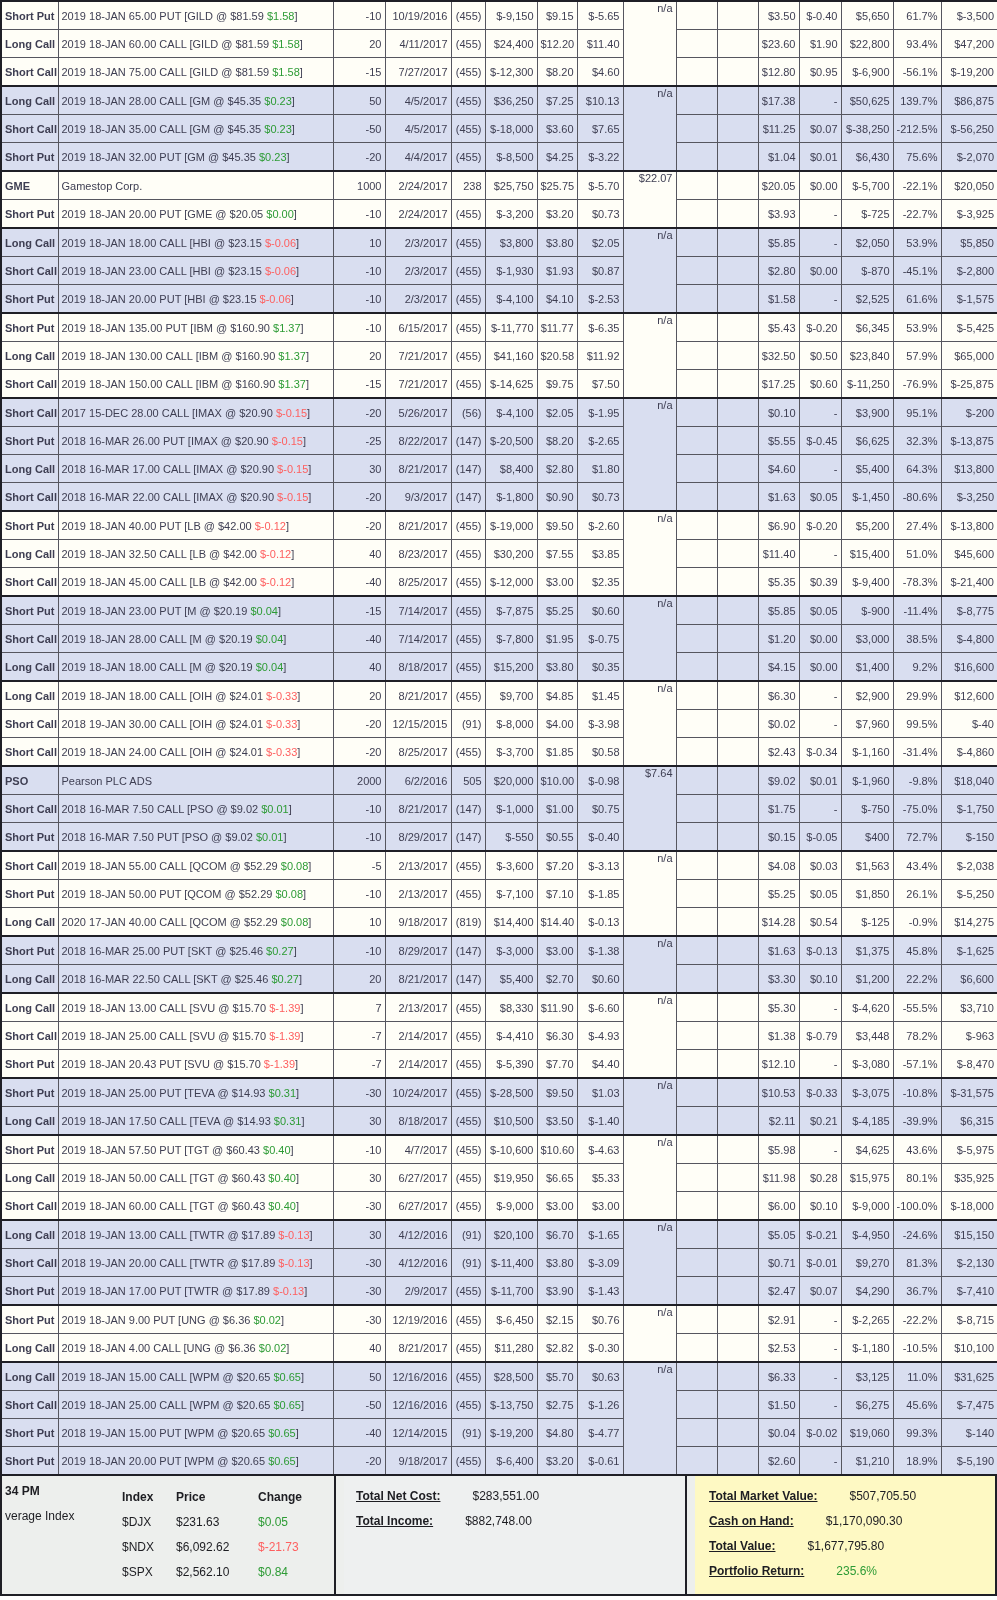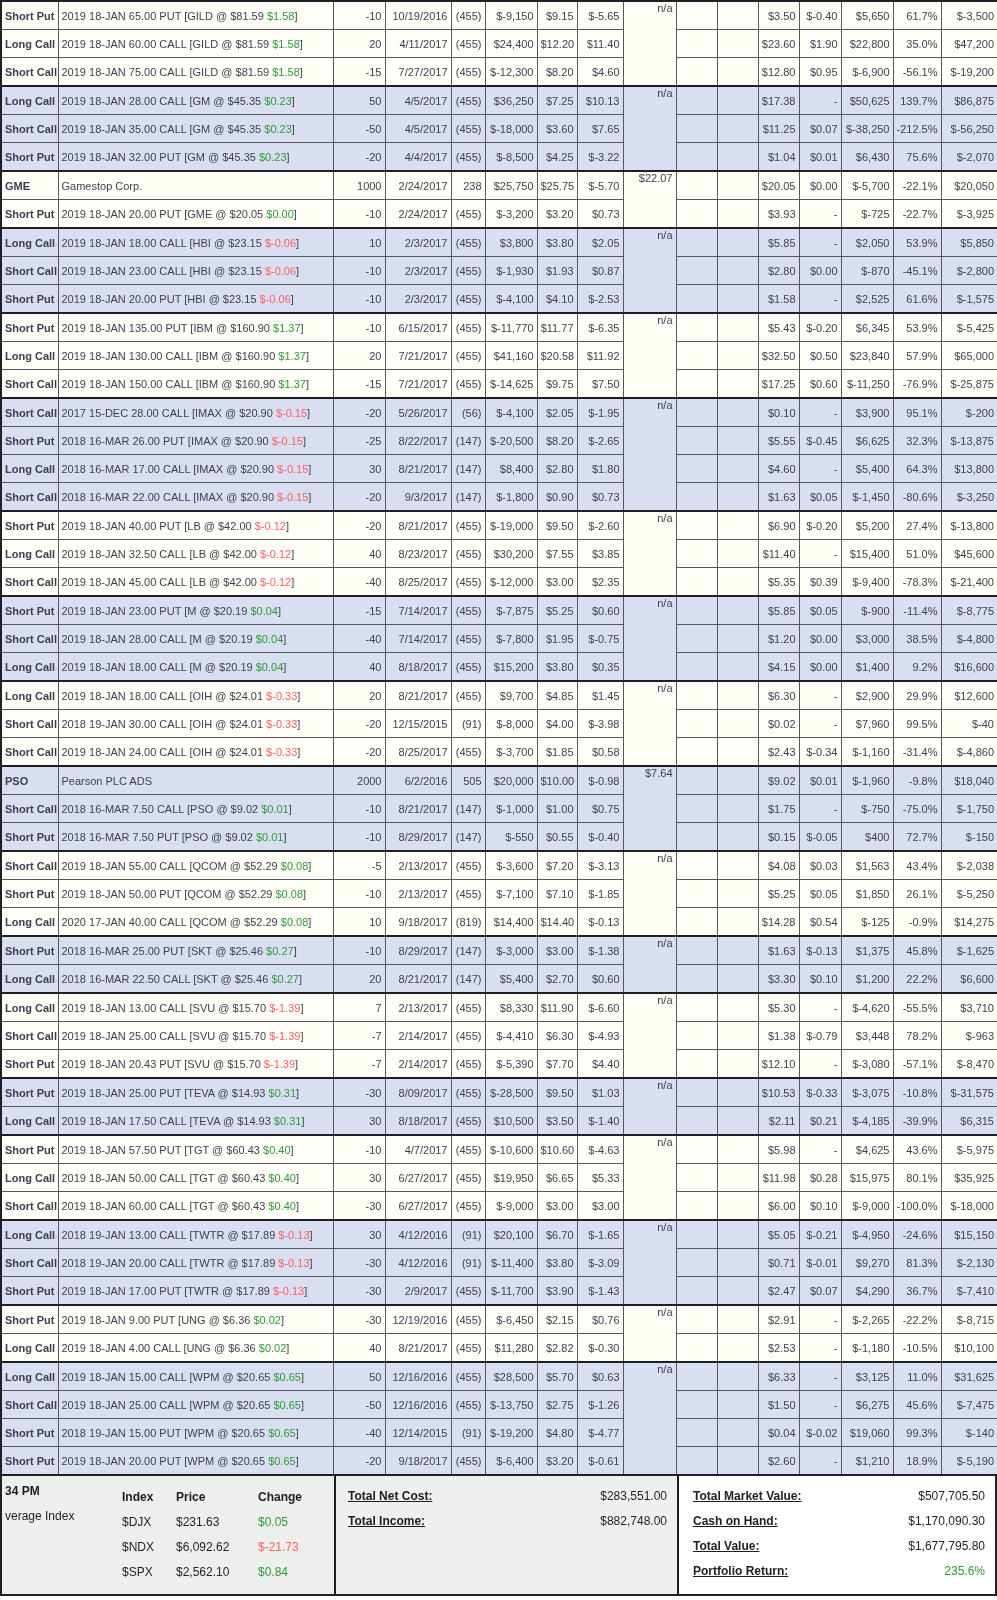--- a/index.html
+++ b/index.html
@@ -24,31 +24,31 @@
   td.desc-cell{border-right:2px solid #1f1f26;padding-left:6px;}
   td.num{text-align:right;}
   td.na-cell{vertical-align:top;padding-top:7px;}
   .pos{color:#2d9b35;}
   .neg{color:#fe5f5f;}
   .dash{color:#8b93a8;}
   
   .footer{
     display:flex;height:120px;
     border:2px solid #1f1f26;border-top:none;
-    background:#edefed;font-size:12px;color:#1d1d22;box-sizing:border-box;
+    background:#edefed;font-size:12px;color:#1d1d22;box-sizing:border-box;gap:8px;
   }
   .f-left{width:332px;position:relative;border-right:2px solid #1f1f26;flex:none;}
   .f-mid{width:343px;border-right:2px solid #1f1f26;flex:none;padding:7px 10px 0 12px;box-sizing:border-box;background:#eef0f0;}
-  .f-right{flex:1;padding:7px 10px 4px 14px;box-sizing:border-box;background:#ffffff;}
+  .f-right{flex:1;padding:7px 10px 4px 14px;box-sizing:border-box;background:#fef9c3;}
   .f-time{position:absolute;left:3px;top:8px;font-weight:bold;}
   .f-avg{position:absolute;left:3px;top:33px;}
   .idx-table{position:absolute;left:120px;top:8px;}
   .idx-row{display:grid;grid-template-columns:54px 82px 76px;height:25px;align-items:center;}
   .idx-head span{font-weight:bold;}
-  .tot-row{display:flex;justify-content:space-between;align-items:center;height:25px;}
+  .tot-row{display:flex;align-items:center;height:25px;}
   .tot-label{font-weight:bold;text-decoration:underline;}
   .tot-val{font-weight:normal;margin-left:32px;}
 </style>
 </head>
 <body>
 
 <table class="positions" id="positions-table">
   <colgroup>
     <col style="width:57px">
       <col style="width:275px">
@@ -93,21 +93,21 @@
         <td class="num">4/11/2017</td>
         <td class="num">(455)</td>
         <td class="num">$24,400</td>
         <td class="num">$12.20</td>
         <td class="num pos">$11.40</td>
         <td class="sp"></td>
         <td class="sp"></td>
         <td class="num">$23.60</td>
         <td class="num pos">$1.90</td>
         <td class="num pos">$22,800</td>
-        <td class="num pos">35.0%</td>
+        <td class="num pos">93.4%</td>
         <td class="num">$47,200</td>
       </tr>
       <tr>
         <td class="type">Short Call</td>
         <td class="desc-cell"><span>2019 18-JAN 75.00 CALL [GILD @ $81.59 </span><span class="pos">$1.58</span><span>]</span></td>
         <td class="num">-15</td>
         <td class="num">7/27/2017</td>
         <td class="num">(455)</td>
         <td class="num">$-12,300</td>
         <td class="num">$8.20</td>
@@ -724,21 +724,21 @@
         <td class="num">$12.10</td>
         <td class="num dash">-</td>
         <td class="num neg">$-3,080</td>
         <td class="num neg">-57.1%</td>
         <td class="num">$-8,470</td>
       </tr>
       <tr class="alt gstart">
         <td class="type">Short Put</td>
         <td class="desc-cell"><span>2019 18-JAN 25.00 PUT [TEVA @ $14.93 </span><span class="pos">$0.31</span><span>]</span></td>
         <td class="num">-30</td>
-        <td class="num">8/09/2017</td>
+        <td class="num">10/24/2017</td>
         <td class="num">(455)</td>
         <td class="num">$-28,500</td>
         <td class="num">$9.50</td>
         <td class="num pos">$1.03</td>
         <td class="num na-cell" rowspan="2">n/a</td>
         <td class="sp"></td>
         <td class="sp"></td>
         <td class="num">$10.53</td>
         <td class="num neg">$-0.33</td>
         <td class="num neg">$-3,075</td>

